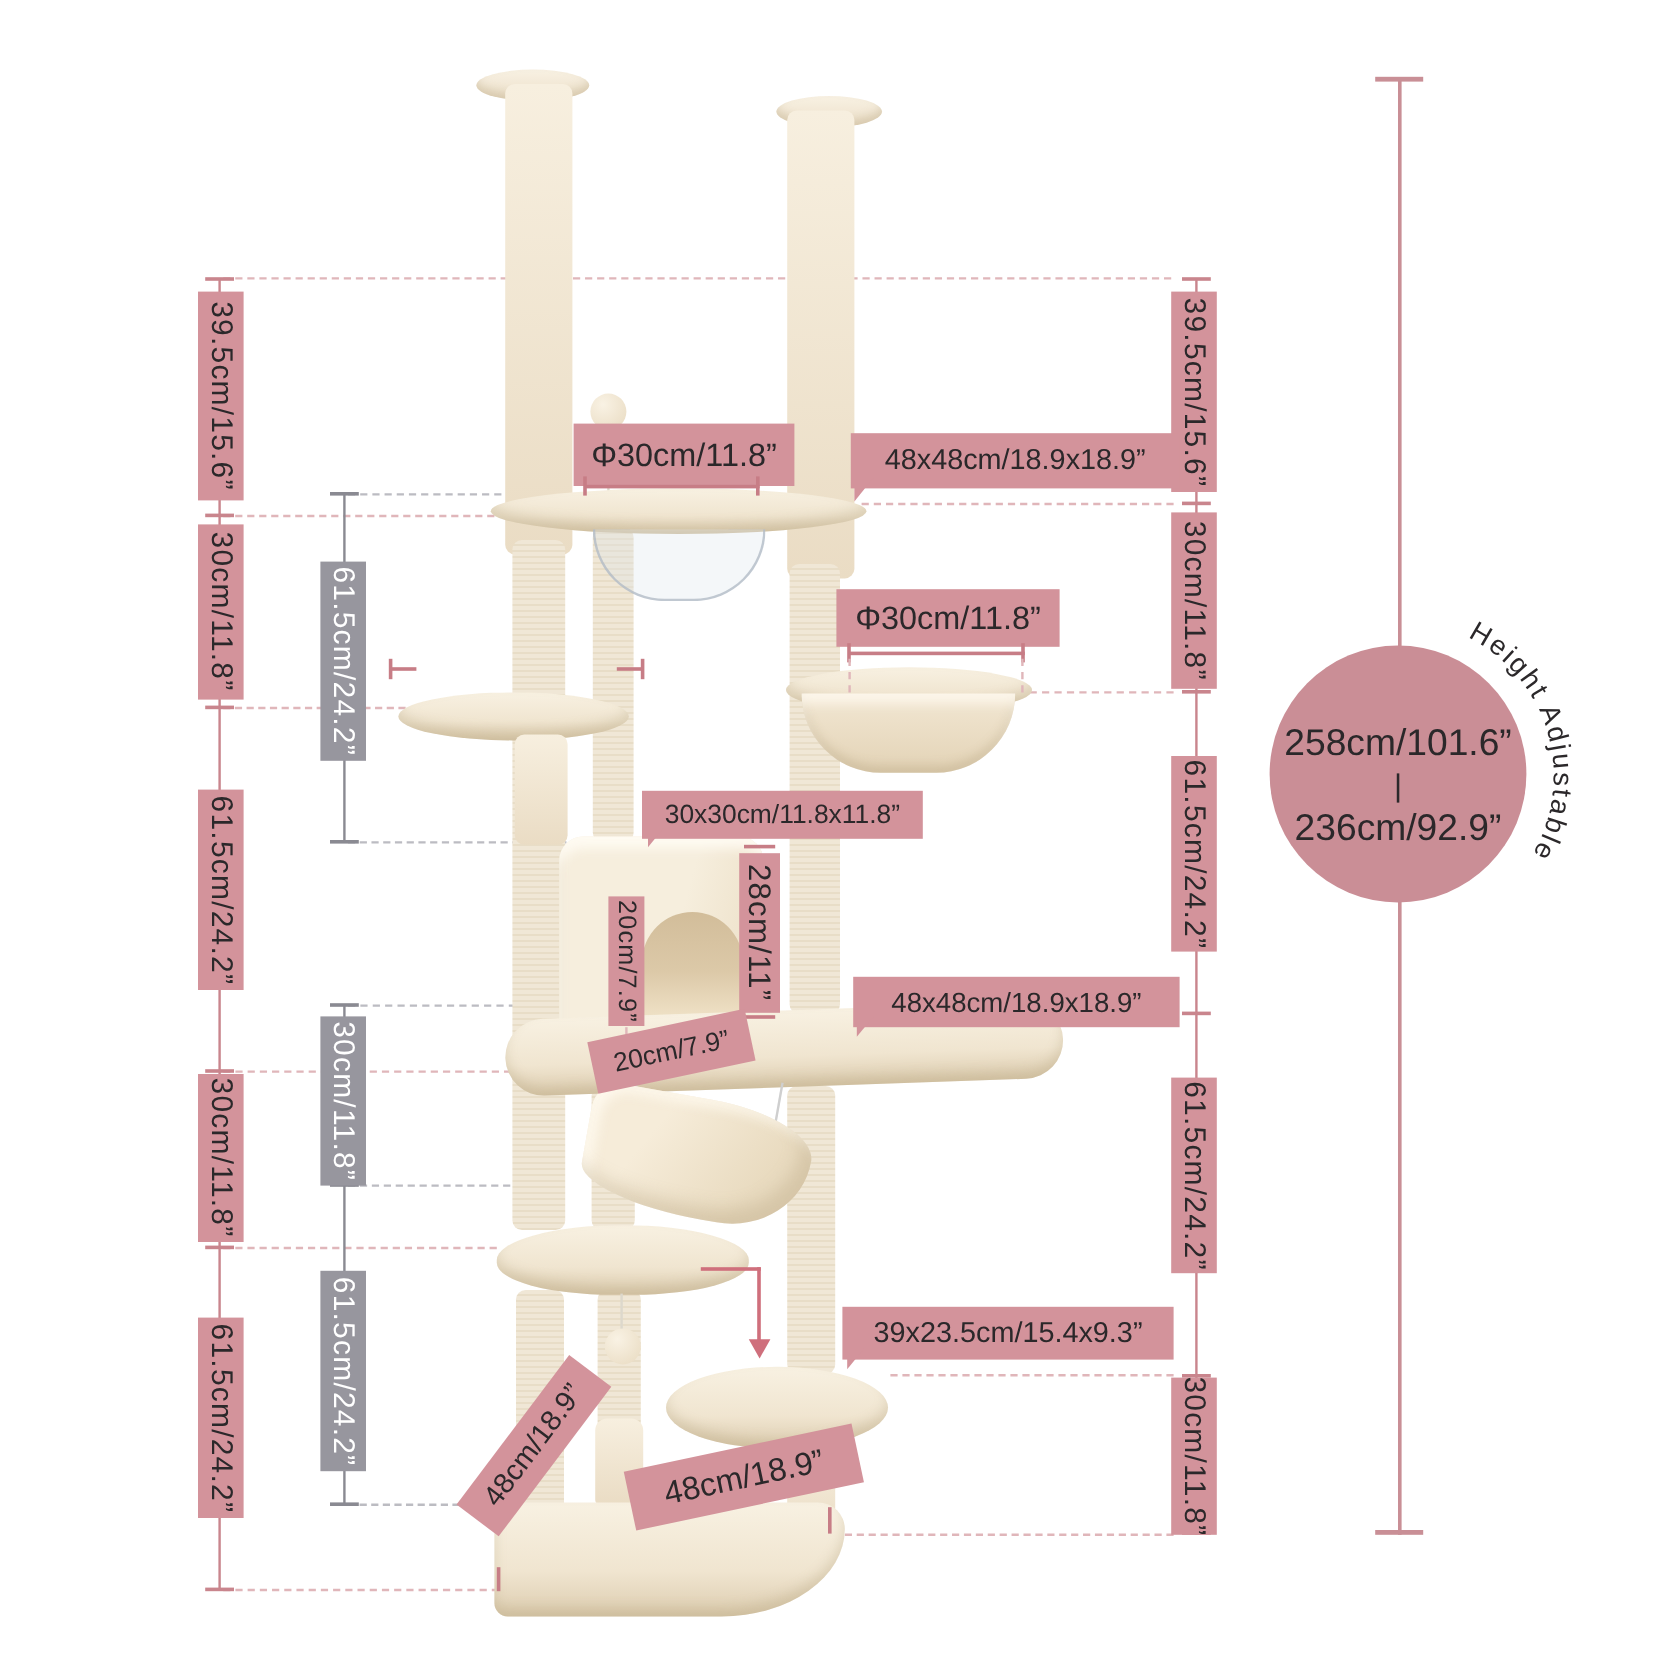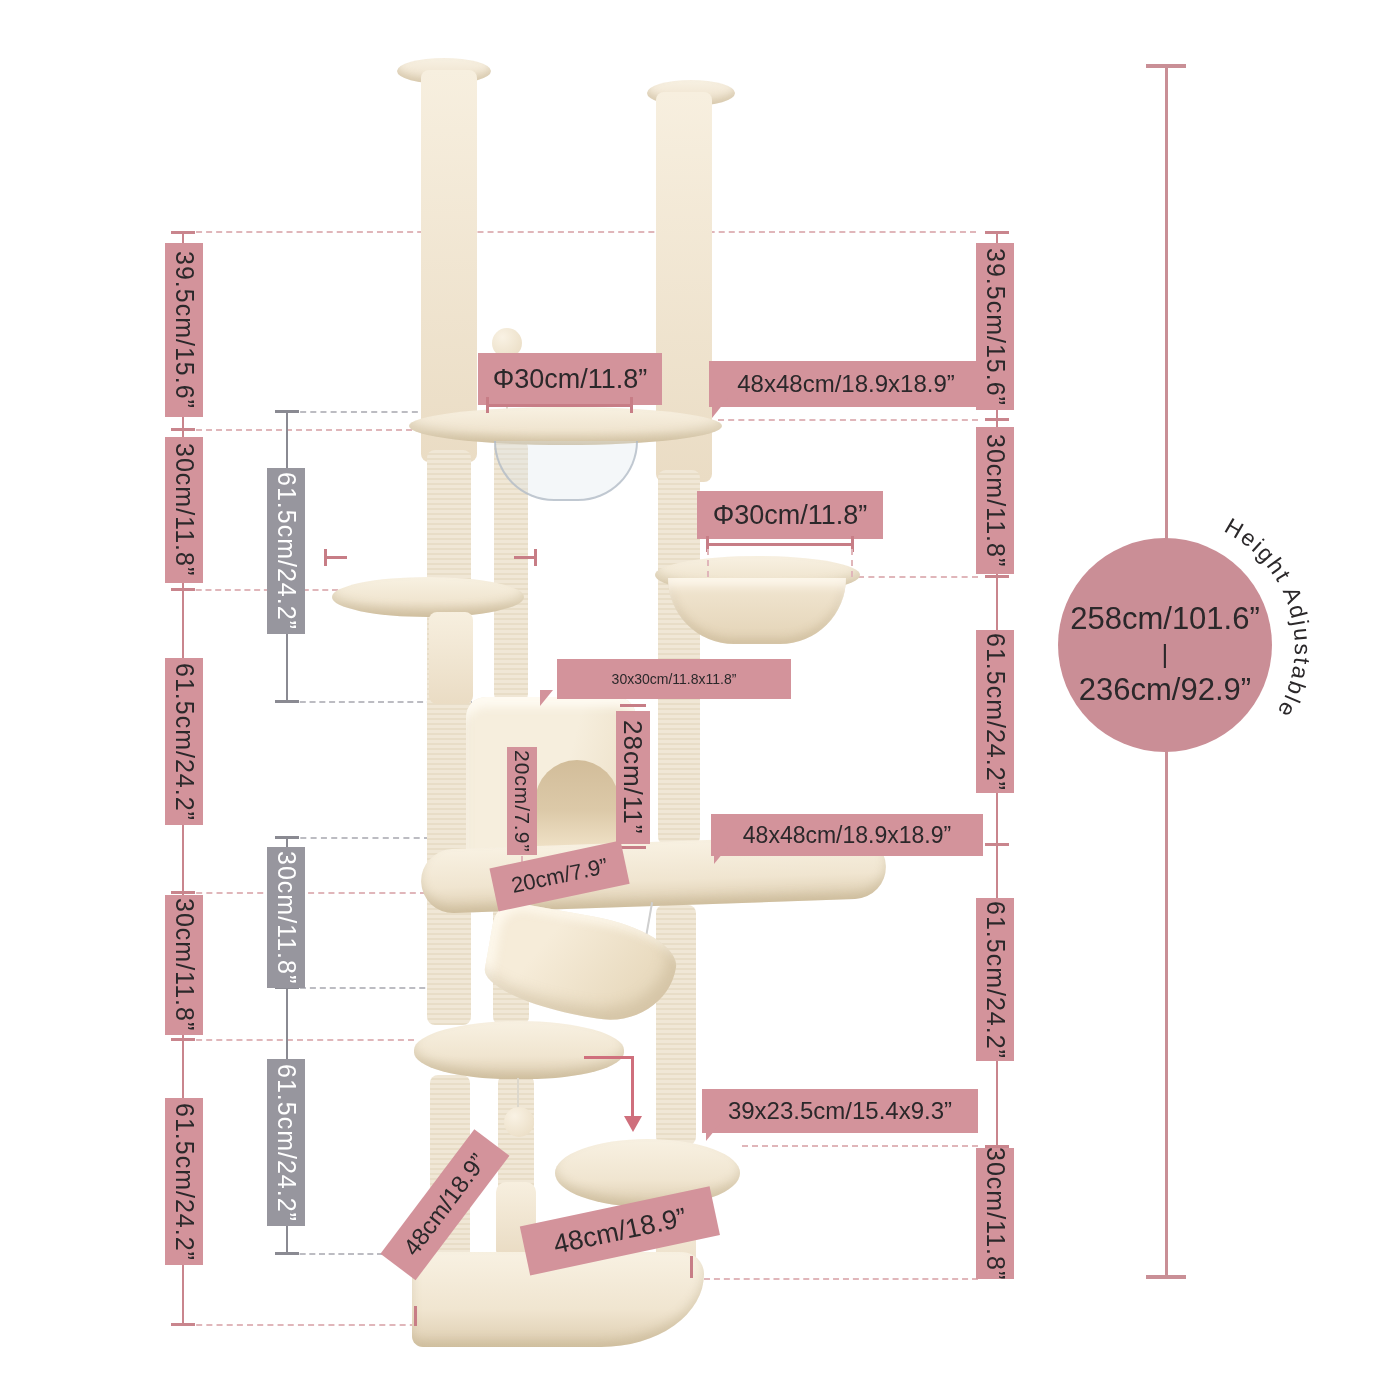--- a/index.html
+++ b/index.html
@@ -153,21 +153,21 @@
   <div class="aline" style="left:514px;top:556px;width:22px;height:3px;"></div>
   <div class="aline" style="left:534px;top:549px;width:3px;height:17px;"></div>
 
   <div class="hlabel" style="left:697px;top:491px;height:40px;min-width:162px;font-size:27px;">Φ30cm/11.8”</div>
   <div class="aline" style="left:707px;top:543px;width:147px;height:3px;"></div>
   <div class="aline" style="left:706px;top:536px;width:3px;height:16px;"></div>
   <div class="aline" style="left:851px;top:536px;width:3px;height:16px;"></div>
   <div class="vdash" style="left:707px;top:549px;height:28px;"></div>
   <div class="vdash" style="left:851px;top:549px;height:28px;"></div>
 
-  <div class="hlabel" style="left:535px;top:659px;height:32px;min-width:210px;font-size:14px;margin-left:22px;">30x30cm/11.8x11.8”</div>
+  <div class="hlabel" style="left:535px;top:659px;height:32px;min-width:210px;font-size:22px;">30x30cm/11.8x11.8”</div>
   <div class="tail-dl" style="left:540px;top:690px;border-top-width:16px;border-right-width:13px;"></div>
 
   <div class="vlabel pinkbg" style="left:616px;top:711px;width:34px;height:133px;font-size:26px;">28cm/11”</div>
   <div class="aline" style="left:620px;top:704px;width:26px;height:3px;"></div>
   <div class="aline" style="left:620px;top:846px;width:26px;height:3px;"></div>
 
   <div class="vlabel pinkbg" style="left:507px;top:747px;width:30px;height:108px;font-size:21px;">20cm/7.9”</div>
   <div class="vdash" style="left:521px;top:856px;height:18px;"></div>
 
   <div class="hlabel" style="left:494px;top:868px;height:36px;min-width:110px;font-size:22px;transform:rotate(-12deg);transform-origin:left center;">20cm/7.9”</div>

